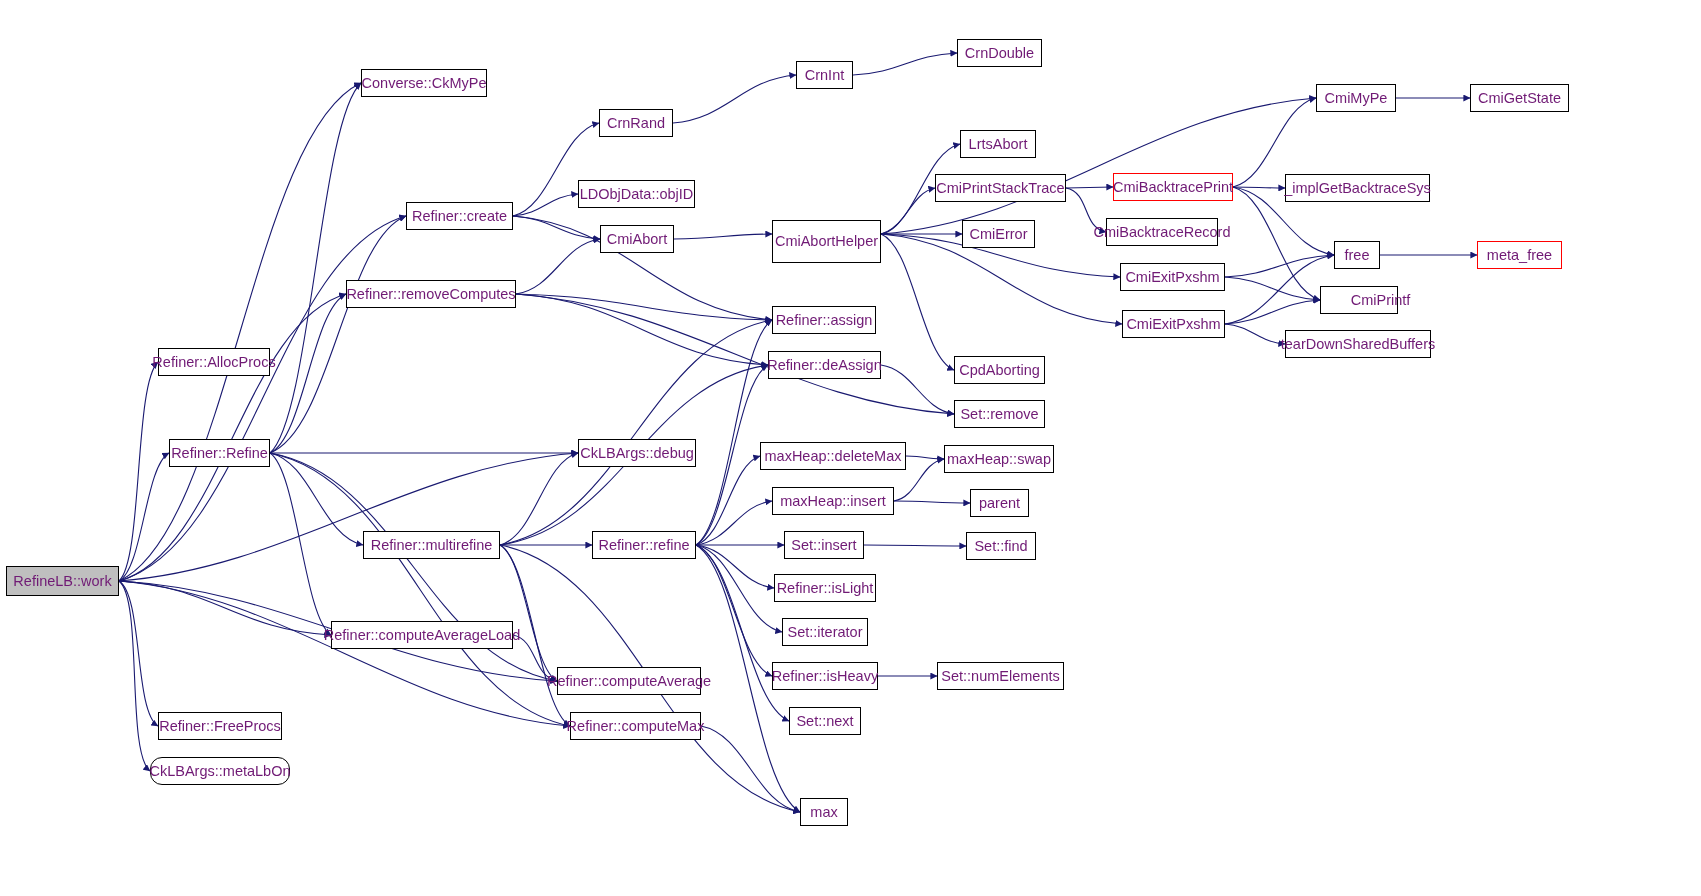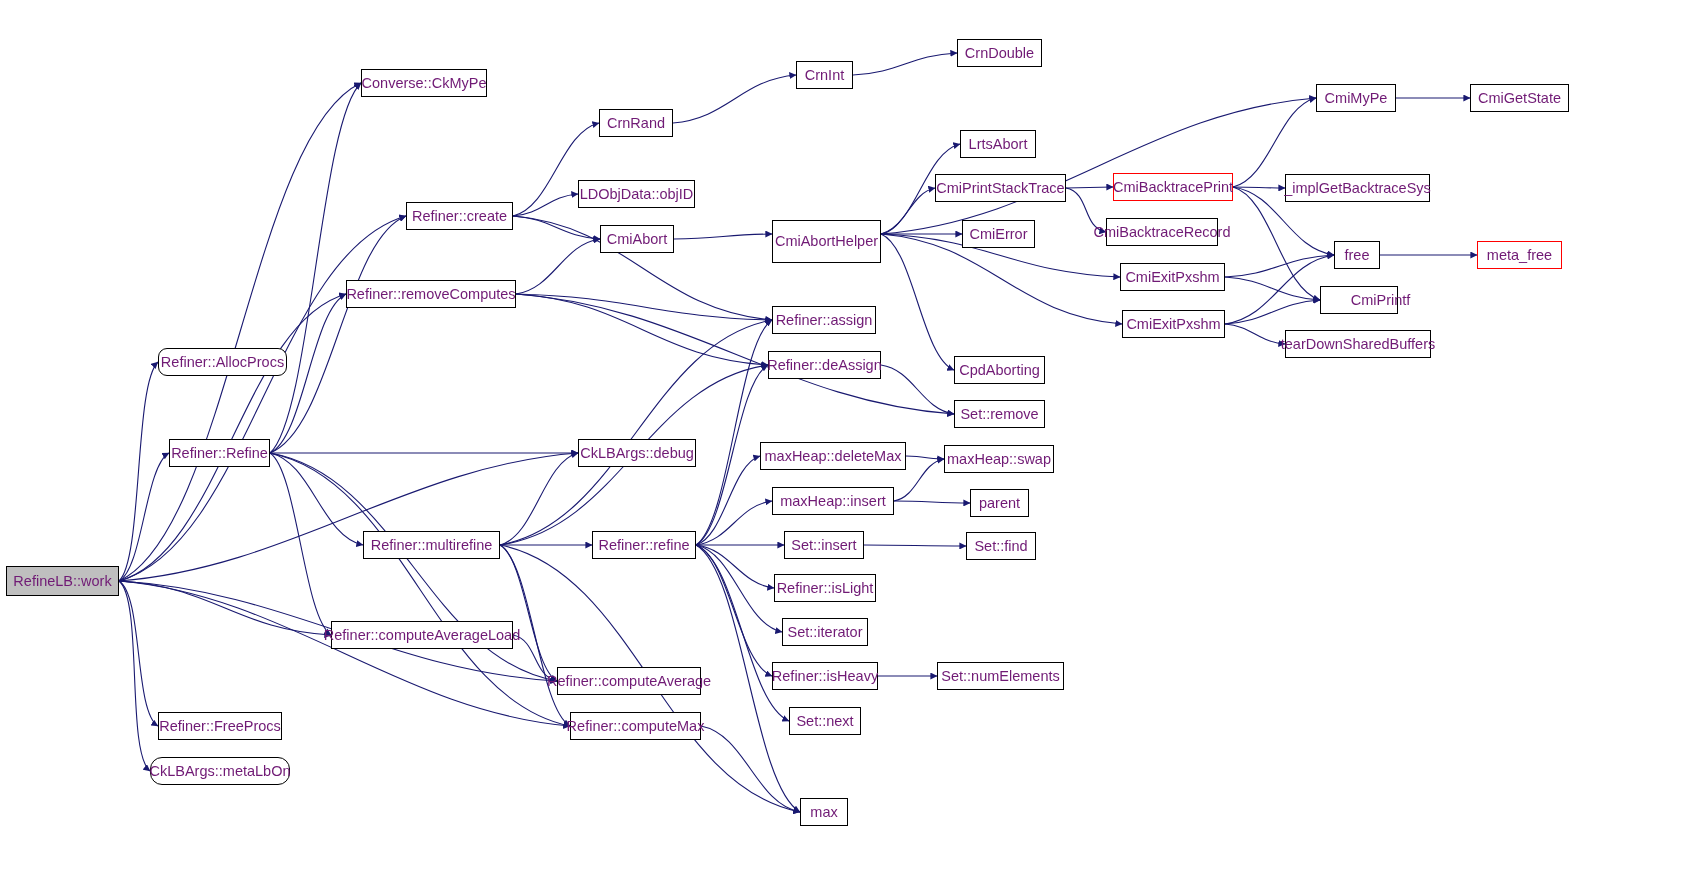--- a/index.html
+++ b/index.html
@@ -134,21 +134,21 @@
       <path d="M 894,501 C 918,496.8 920,463.2 944,459" fill="none" stroke="#191970" stroke-width="1.1" marker-end="url(#arrow)"></path>
       <path d="M 894,501 C 928.2,501.2 935.8,502.8 970,503" fill="none" stroke="#191970" stroke-width="1.1" marker-end="url(#arrow)"></path>
       <path d="M 864,545 C 909.9,545.1 920.1,545.9 966,546" fill="none" stroke="#191970" stroke-width="1.1" marker-end="url(#arrow)"></path>
       <path d="M 878,676 C 904.55,676 910.45,676 937,676" fill="none" stroke="#191970" stroke-width="1.1" marker-end="url(#arrow)"></path>
       <path d="M 701,726 C 745.55,734.6 755.45,803.4 800,812" fill="none" stroke="#191970" stroke-width="1.1" marker-end="url(#arrow)"></path>
       <path d="M 513,635 C 537,639.6 533,676.4 557,681" fill="none" stroke="#191970" stroke-width="1.1" marker-end="url(#arrow)"></path>
     </svg>
 <div class="node highlight" style="left: 6px; top: 566px; width: 113px; height: 30px;">
       <span class="node-label">RefineLB::work</span>
     </div>
-    <div class="node" style="left: 158px; top: 348px; width: 129px; height: 28px; border-radius: 9px;">
+    <div class="node" style="left: 158px; top: 348px; width: 112px; height: 28px;">
       <span class="node-label">Refiner::AllocProcs</span>
     </div>
     <div class="node" style="left: 169px; top: 439px; width: 101px; height: 28px;">
       <span class="node-label">Refiner::Refine</span>
     </div>
     <div class="node" style="left: 331px; top: 621px; width: 182px; height: 28px;">
       <span class="node-label">Refiner::computeAverageLoad</span>
     </div>
     <div class="node" style="left: 158px; top: 712px; width: 124px; height: 28px;">
       <span class="node-label">Refiner::FreeProcs</span>

